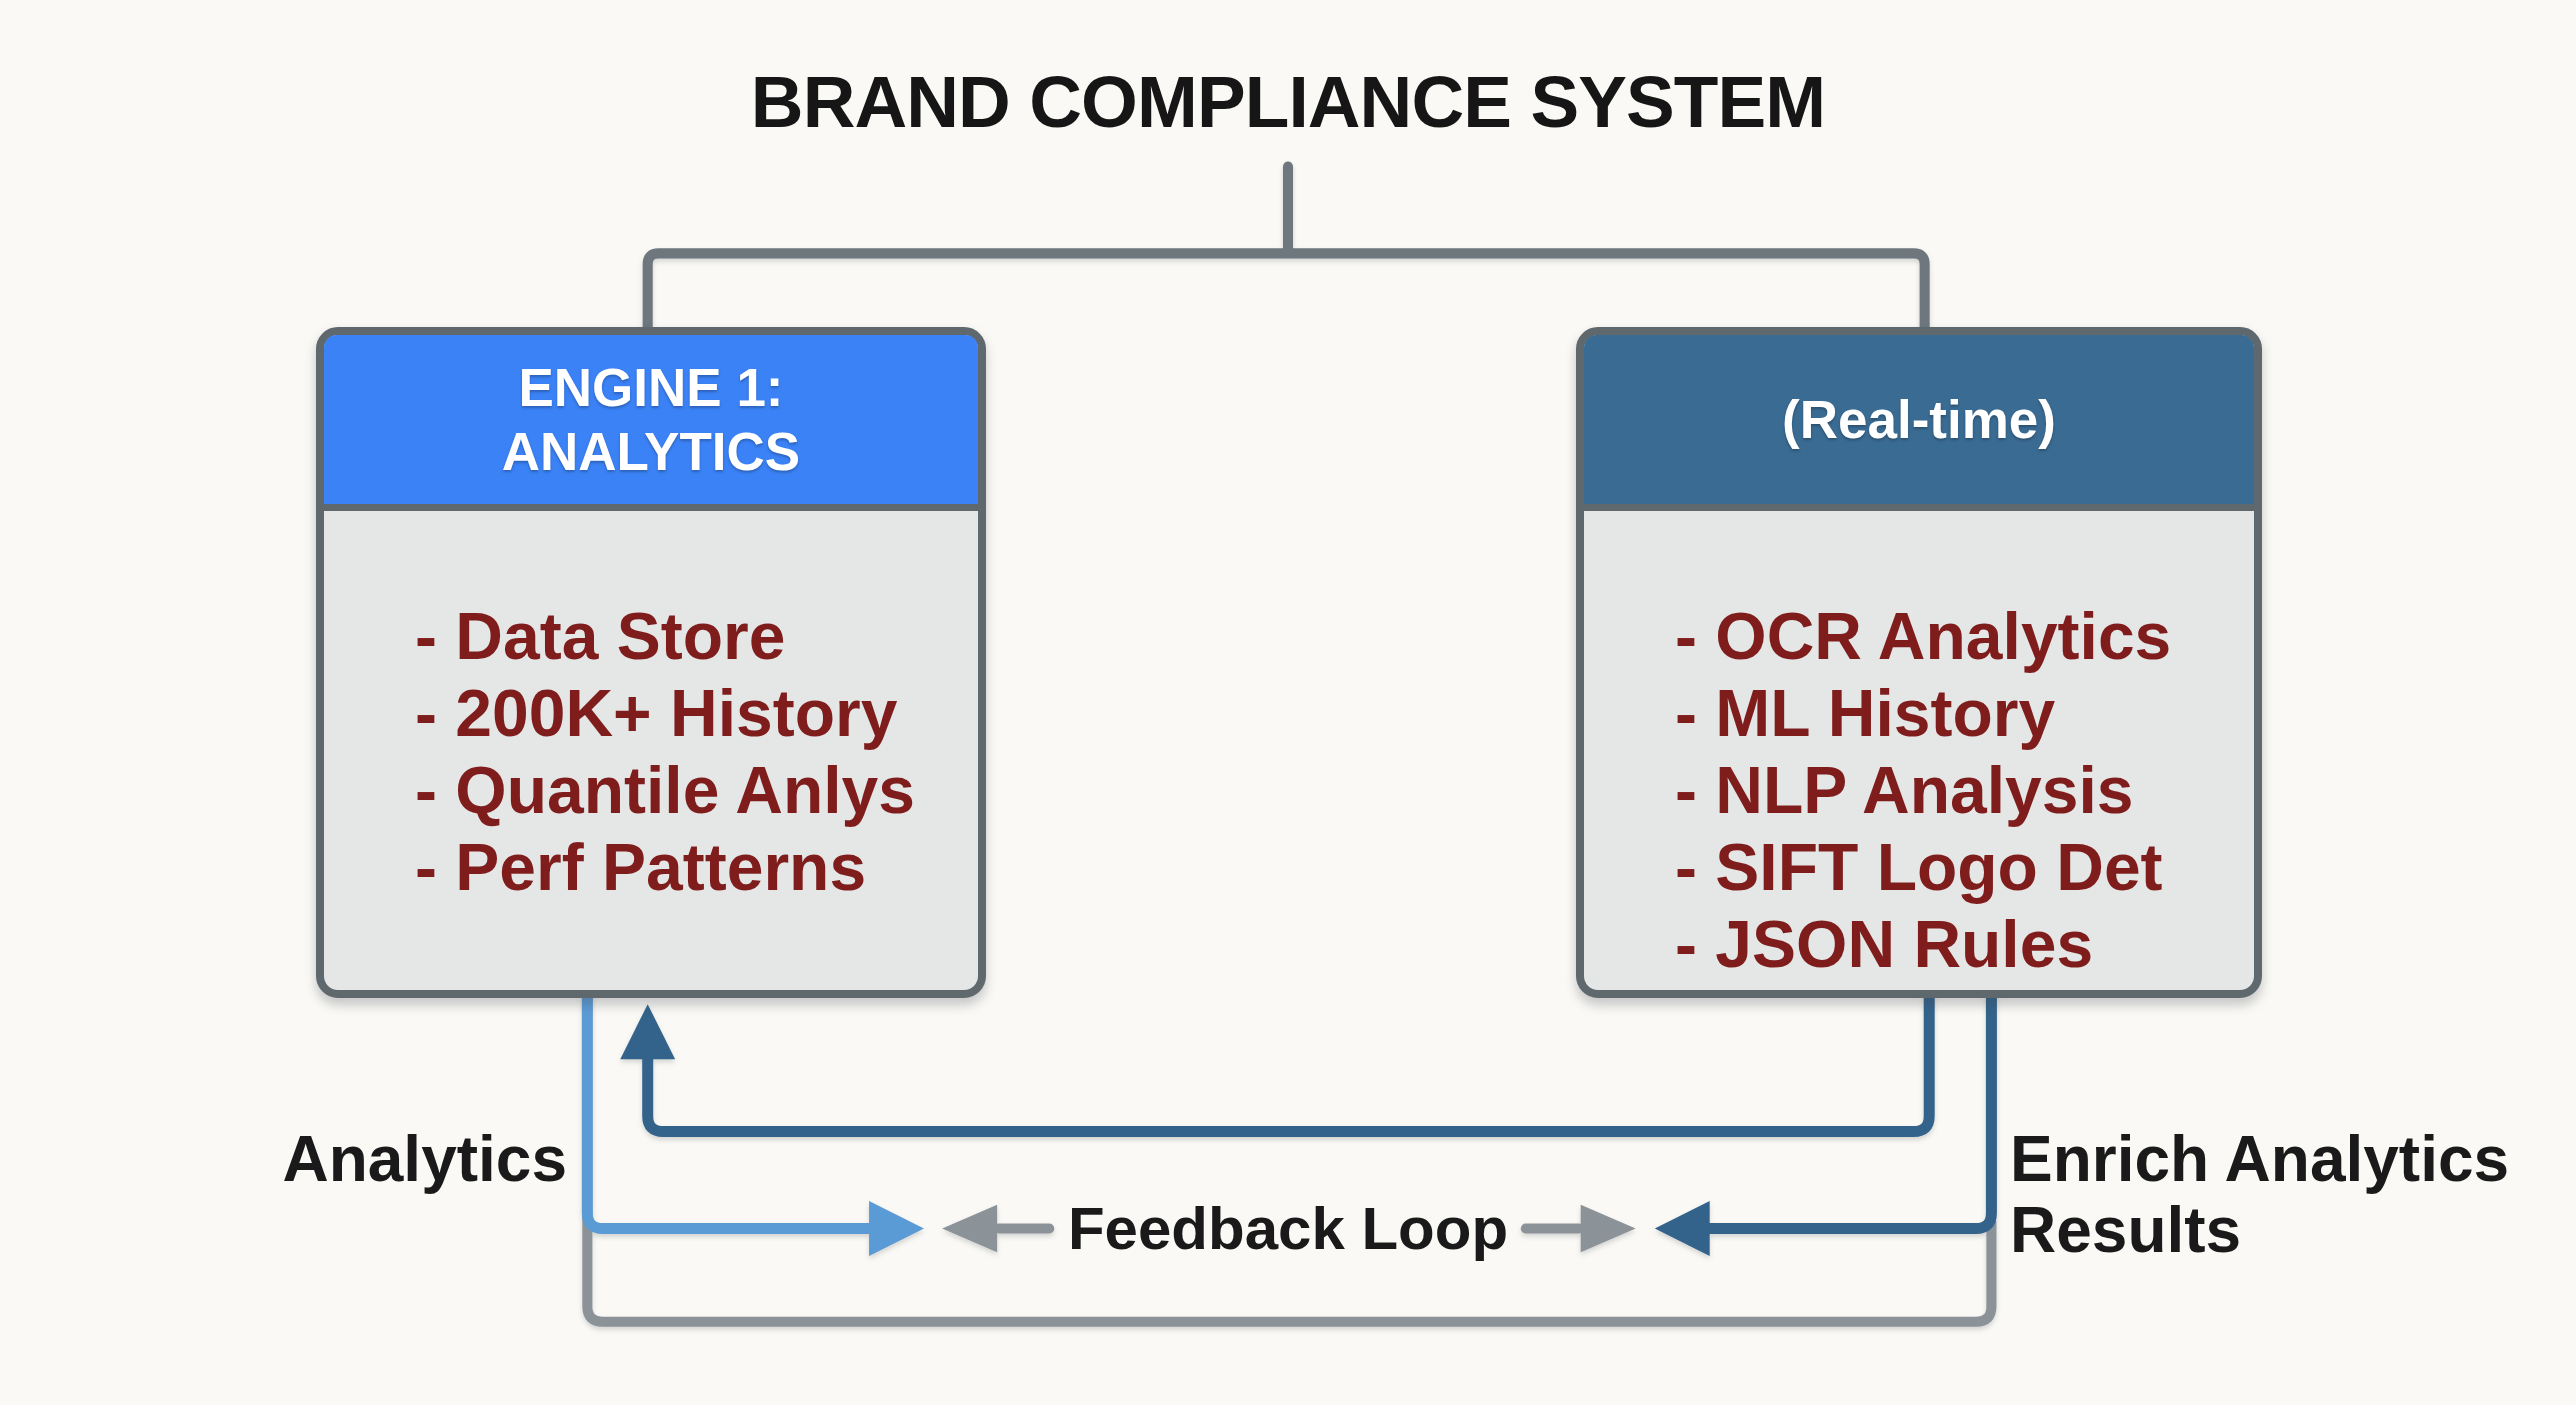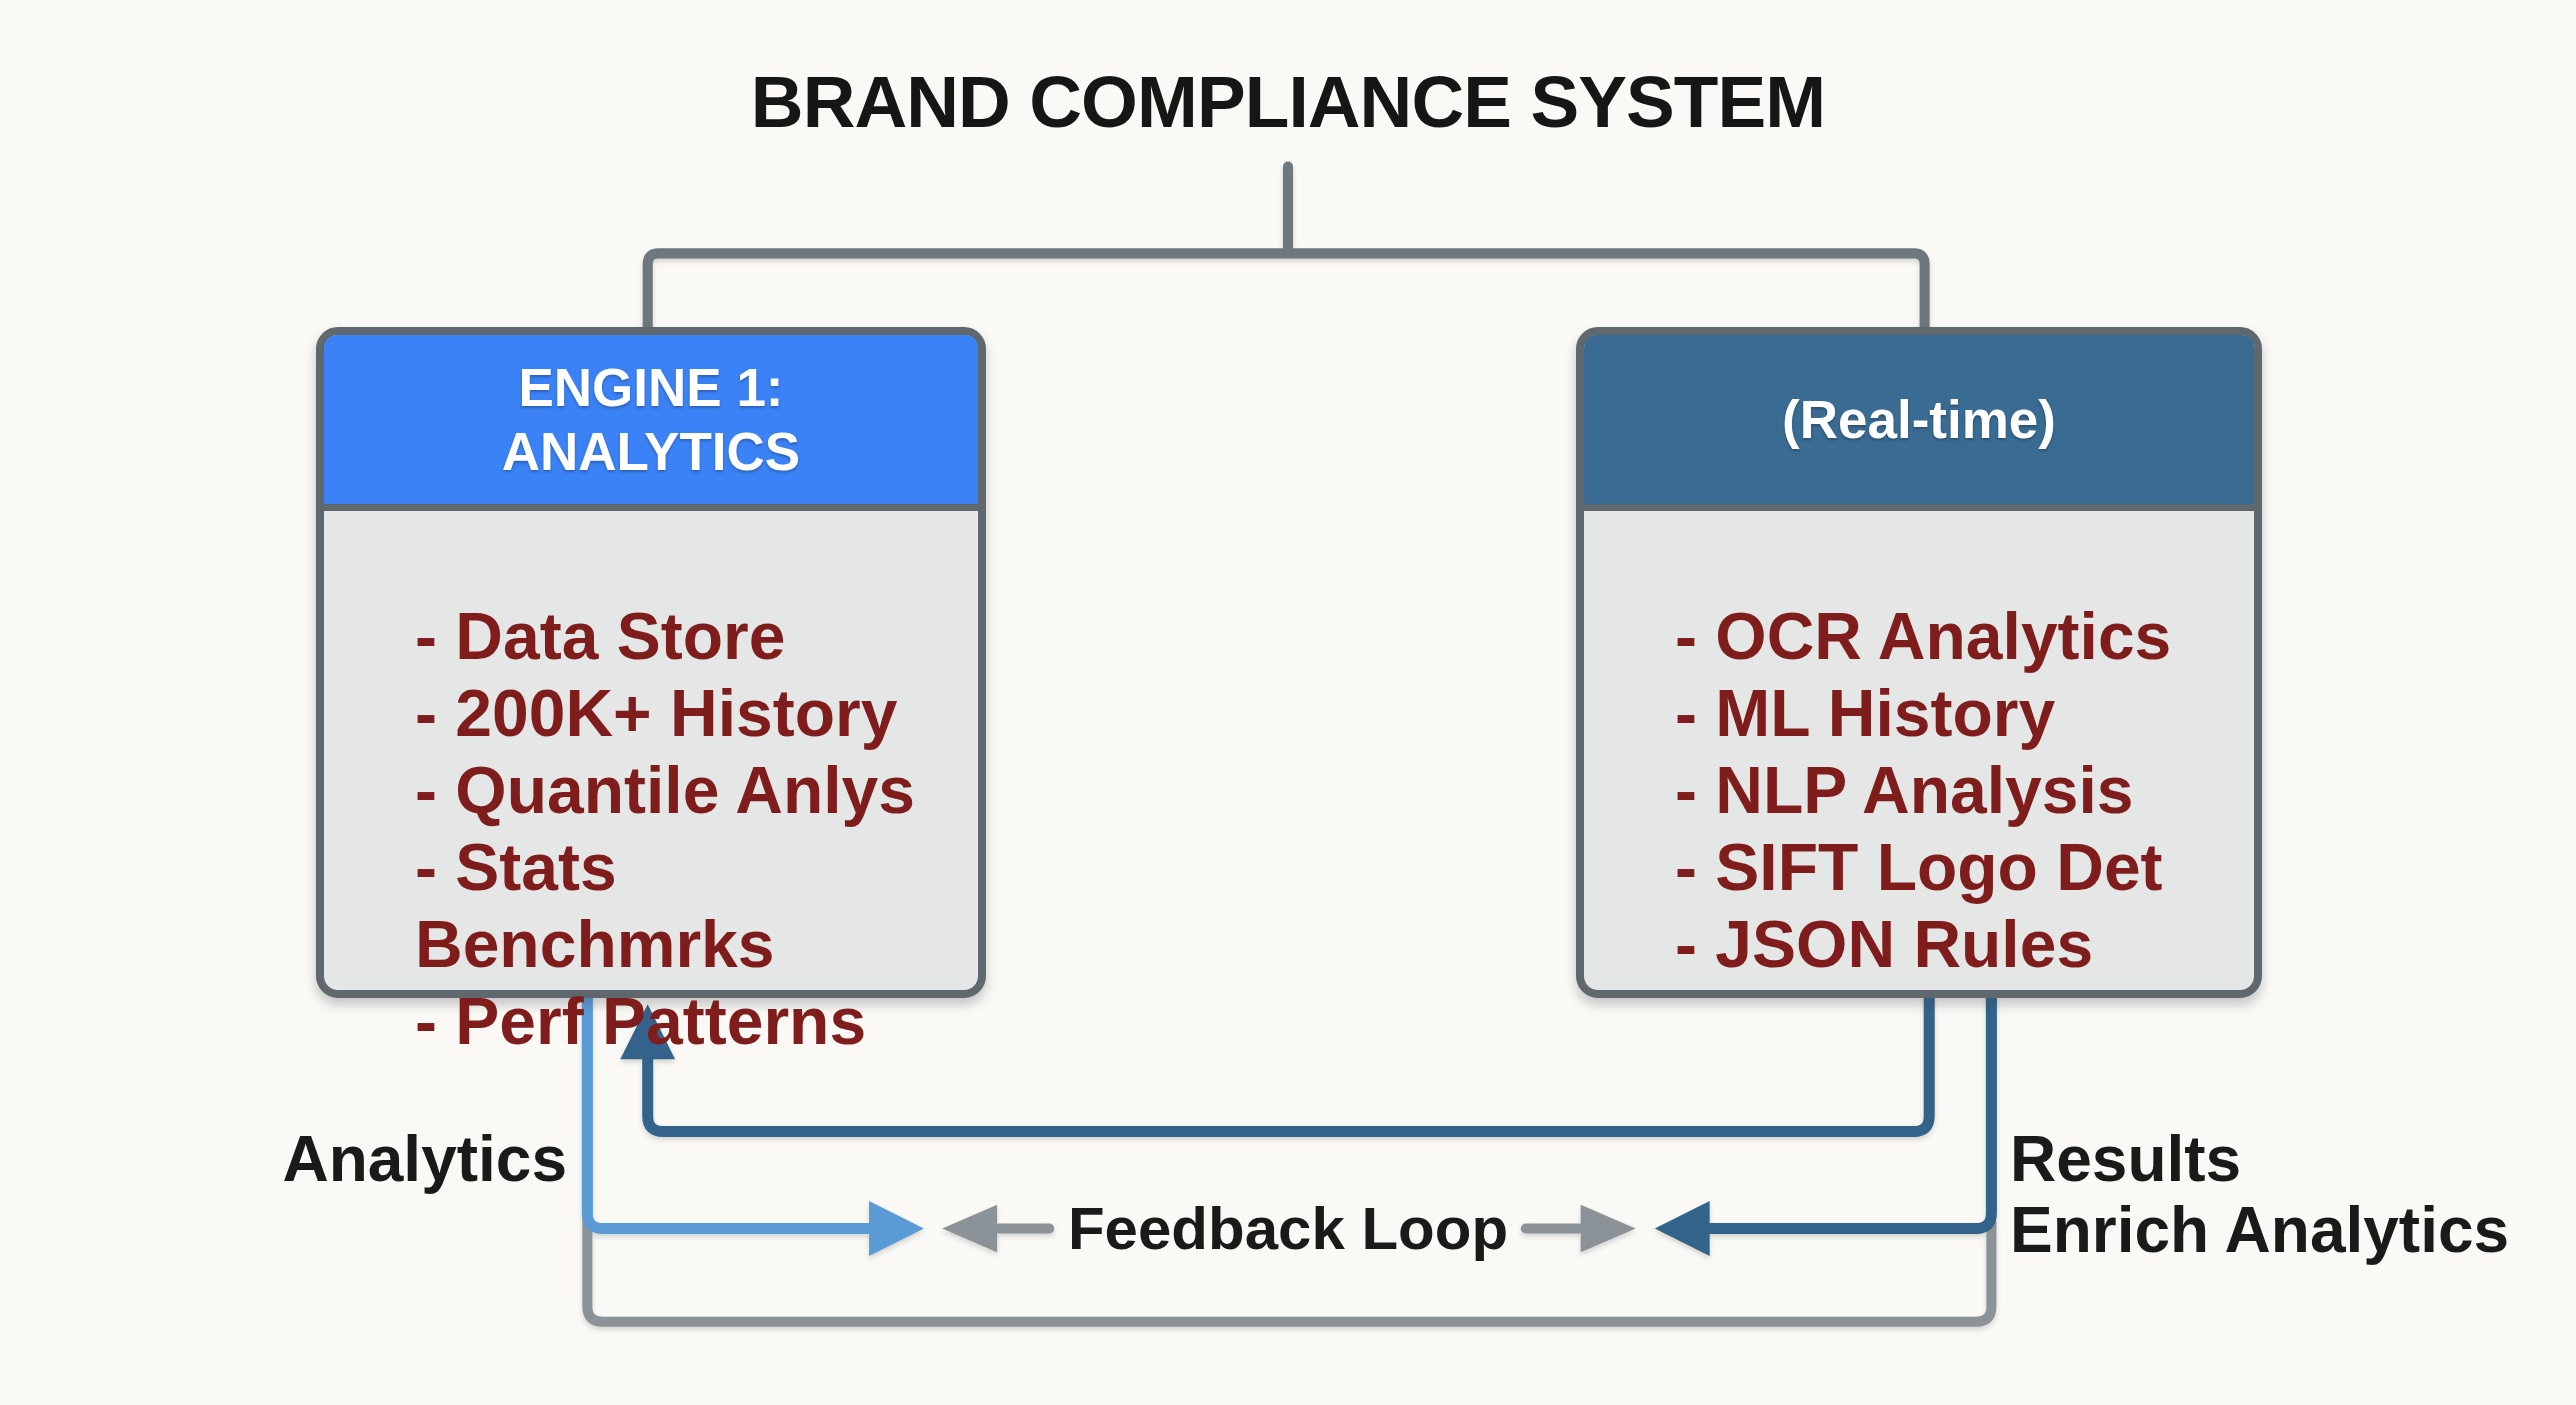--- a/index.html
+++ b/index.html
@@ -125,21 +125,20 @@
 
   <div class="box engine1" style="border-color: rgb(95, 104, 109);">
     <div class="box-header" style="background: #3b82f6;">
       <div>ENGINE 1:</div>
       <div>ANALYTICS</div>
     </div>
     <div class="box-body">
       <div class="list-item">- Data Store</div>
       <div class="list-item">- 200K+ History</div>
       <div class="list-item">- Quantile Anlys</div>
-      <div class="list-item">- Stats Benchmrks</div>
       <div class="list-item">- Perf Patterns</div>
     </div>
   </div>
 
   <div class="box engine2" style="border-color: rgb(95, 104, 109);">
     <div class="box-header" style="background: rgb(58, 107, 147);">
       <div>(Real-time)</div>
     </div>
     <div class="box-body">
       <div class="list-item">- OCR Analytics</div>
@@ -150,18 +149,18 @@
     </div>
   </div>
 
   <div class="side-label left">
     <div>Analytics</div>
   </div>
 
   <div class="feedback-label">Feedback Loop</div>
 
   <div class="side-label right">
+    <div>Enrich Analytics</div>
     <div>Results</div>
-    <div>Enrich Analytics</div>
   </div>
 
 </div>
 
 
 </body></html>

